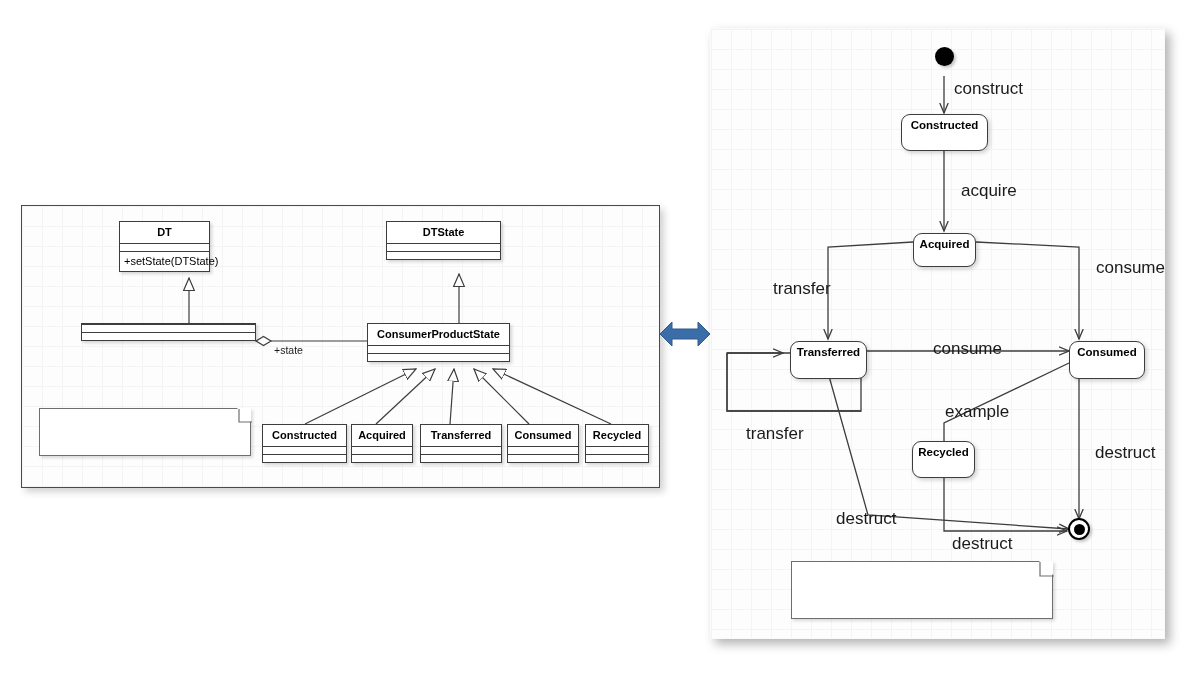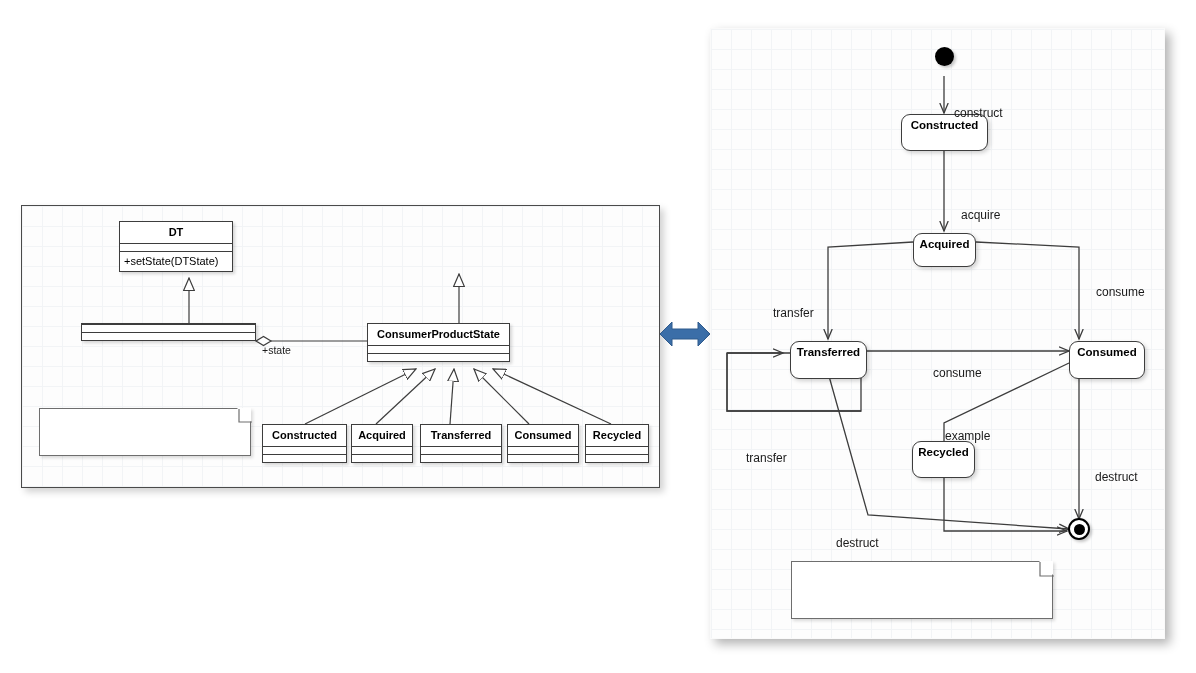--- a/index.html
+++ b/index.html
@@ -140,30 +140,30 @@
     top: 3.5px;
     width: 11px;
     height: 11px;
     border-radius: 50%;
     background: #000;
   }
 
   
   .edge-label {
     position: absolute;
-    font-size: 12px;
+    font-size: 17px;
     color: #1a1a1a;
     white-space: nowrap;
-    margin-top: 27px;
   }
   .assoc-label {
     position: absolute;
     font-size: 10.5px;
     color: #1a1a1a;
     white-space: nowrap;
+    margin-left: 12px;
   }
 
   svg.overlay {
     position: absolute;
     left: 0;
     top: 0;
     pointer-events: none;
   }
   #center-arrow { position: absolute; left: 658px; top: 312px; }
 </style>
@@ -188,26 +188,31 @@
       <line x1="249" y1="135" x2="345" y2="135" stroke="#3d3d3d" stroke-width="1.2"></line>
       <polygon points="234,135 241.5,130.5 249,135 241.5,139.5" fill="#ffffff" stroke="#3d3d3d" stroke-width="1.2"></polygon>
 
       <line x1="283" y1="218" x2="394" y2="163" stroke="#3d3d3d" stroke-width="1.2" marker-end="url(#hollow-tri)"></line>
       <line x1="354" y1="218" x2="413" y2="163" stroke="#3d3d3d" stroke-width="1.2" marker-end="url(#hollow-tri)"></line>
       <line x1="428" y1="218" x2="432" y2="163" stroke="#3d3d3d" stroke-width="1.2" marker-end="url(#hollow-tri)"></line>
       <line x1="507" y1="218" x2="452" y2="163" stroke="#3d3d3d" stroke-width="1.2" marker-end="url(#hollow-tri)"></line>
       <line x1="589" y1="218" x2="471" y2="163" stroke="#3d3d3d" stroke-width="1.2" marker-end="url(#hollow-tri)"></line>
     </svg>
 
-    <div class="uml-class" style="left:97px; top:15px; width:114px;">
+    <div class="uml-class" style="left:97px; top:15px; width:91px;">
       <div class="cls-name">DT</div>
       <div class="cls-sep"></div>
       <div class="cls-op">+setState(DTState)</div>
     </div>
 
+    <div class="uml-class" style="left:364px; top:15px; width:115px;">
+      <div class="cls-name">DTState</div>
+      <div class="cls-sep"></div>
+      <div class="cls-sep"></div>
+    </div>
 
     <div class="uml-class" style="left:59px; top:117px; width:175px;">
       <div class="cls-sep"></div>
       <div class="cls-sep"></div>
     </div>
 
     <div class="uml-class" style="left:345px; top:117px; width:143px;">
       <div class="cls-name">ConsumerProductState</div>
       <div class="cls-sep"></div>
       <div class="cls-sep"></div>

